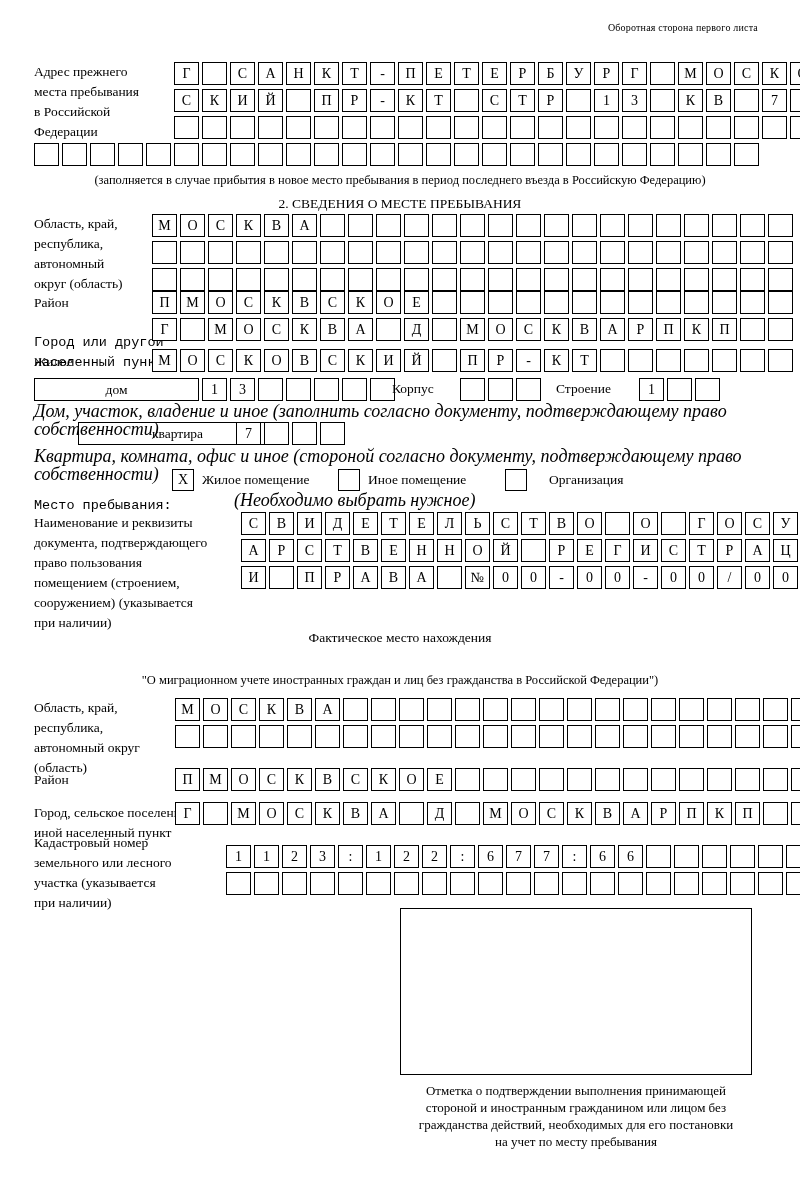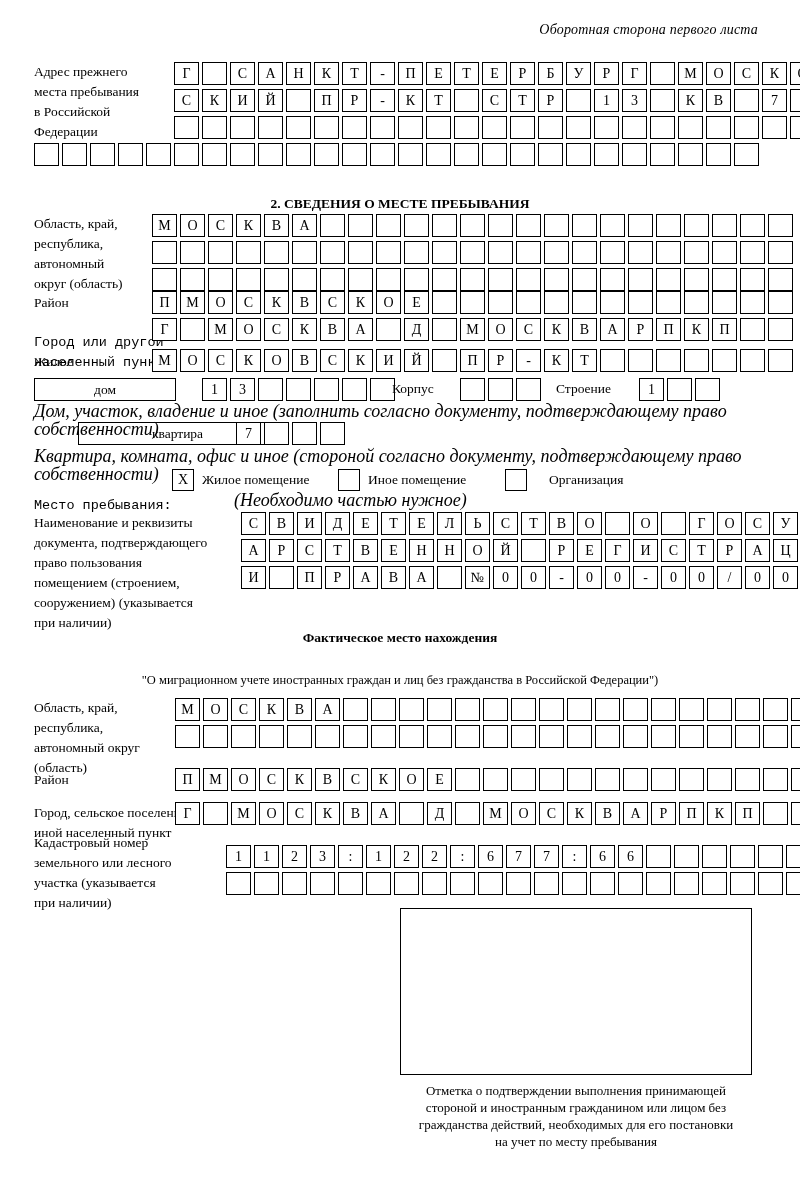--- a/index.html
+++ b/index.html
@@ -19,42 +19,41 @@
     position: relative;
     width: 800px;
     height: 1180px;
   }
   .abs { position: absolute; }
 
   .hdr-right {
     position: absolute;
     top: 22px;
     right: 42px;
-    font-size: 14px;
+    font-size: 10px;
     letter-spacing: 0.2px;
-    font-style: italic;
   }
 
   .lbl {
     position: absolute;
     font-size: 13.5px;
     line-height: 20px;
     white-space: pre-line;
   }
   .lbl-sm {
     position: absolute;
     font-size: 18px;
     line-height: 18px;
     font-style: italic;
   }
   .center-title {
     position: absolute;
     width: 100%;
     text-align: center;
-    font-weight: bold;
+    font-weight: normal;
     font-size: 13.5px;
   }
   .center-txt {
     position: absolute;
     width: 100%;
     text-align: center;
     font-size: 12.5px;
     line-height: 17px;
   }
 
@@ -216,20 +215,21 @@
       <div class="cell"></div>
       <div class="cell"></div>
       <div class="cell"></div>
       <div class="cell"></div>
       <div class="cell"></div>
       <div class="cell"></div>
       <div class="cell"></div>
       <div class="cell"></div>
       <div class="cell"></div>
     </div>
+  <div class="center-txt" style="top:172px;">(заполняется в случае прибытия в новое место пребывания в период последнего въезда в Российскую Федерацию)</div>
 
   <div class="center-title" style="top:196px;">2. СВЕДЕНИЯ О МЕСТЕ ПРЕБЫВАНИЯ</div>
 
   <div class="lbl" style="left:34px; top:214px;">Область, край,
 республика,
 автономный
 округ (область)</div>
   <div class="row" id="regRow0" style="left:152px; top:214px;">
       <div class="cell">М</div>
       <div class="cell">О</div>
@@ -381,21 +381,21 @@
       <div class="cell">Т</div>
       <div class="cell"></div>
       <div class="cell"></div>
       <div class="cell"></div>
       <div class="cell"></div>
       <div class="cell"></div>
       <div class="cell"></div>
       <div class="cell"></div>
     </div>
 
-  <div class="boxlabel" style="left:34px; top:378px; width:142px;">дом</div>
+  <div class="boxlabel" style="left:34px; top:378px; width:165px;">дом</div>
   <div class="row" id="houseRow" style="left:202px; top:378px;">
       <div class="cell">1</div>
       <div class="cell">3</div>
       <div class="cell"></div>
       <div class="cell"></div>
       <div class="cell"></div>
       <div class="cell"></div>
       <div class="cell"></div>
     </div>
   <div class="inline-txt" style="left:392px; top:378px;text-align:center;">Корпус</div>
@@ -421,21 +421,21 @@
     </div>
   <div class="lbl-sm" style="left:34px; top:447px;">Квартира, комната, офис и иное (стороной согласно документу, подтверждающему право собственности)</div>
 
   <div class="inline-txt" style="left:34px; top:495px;font-family:Liberation Mono, monospace;">Место пребывания:</div>
   <div class="checkbox" style="left:172px; top:469px;">X</div>
   <div class="inline-txt" style="left:202px; top:469px;">Жилое помещение</div>
   <div class="checkbox" style="left:338px; top:469px;"></div>
   <div class="inline-txt" style="left:368px; top:469px;">Иное помещение</div>
   <div class="checkbox" style="left:505px; top:469px;"></div>
   <div class="inline-txt" style="left:549px; top:469px;">Организация</div>
-  <div class="lbl-sm" style="left:234px; top:491px;">(Необходимо частью нужное)</div>
+  <div class="lbl-sm" style="left:234px; top:491px;">(Необходимо выбрать нужное)</div>
 
   <div class="lbl" style="left:34px; top:513px;">Наименование и реквизиты
 документа, подтверждающего
 право пользования
 помещением (строением,
 сооружением) (указывается
 при наличии)</div>
   <div class="row" id="docRow0" style="left:241px; top:512px;">
       <div class="cell">С</div>
       <div class="cell">В</div>

